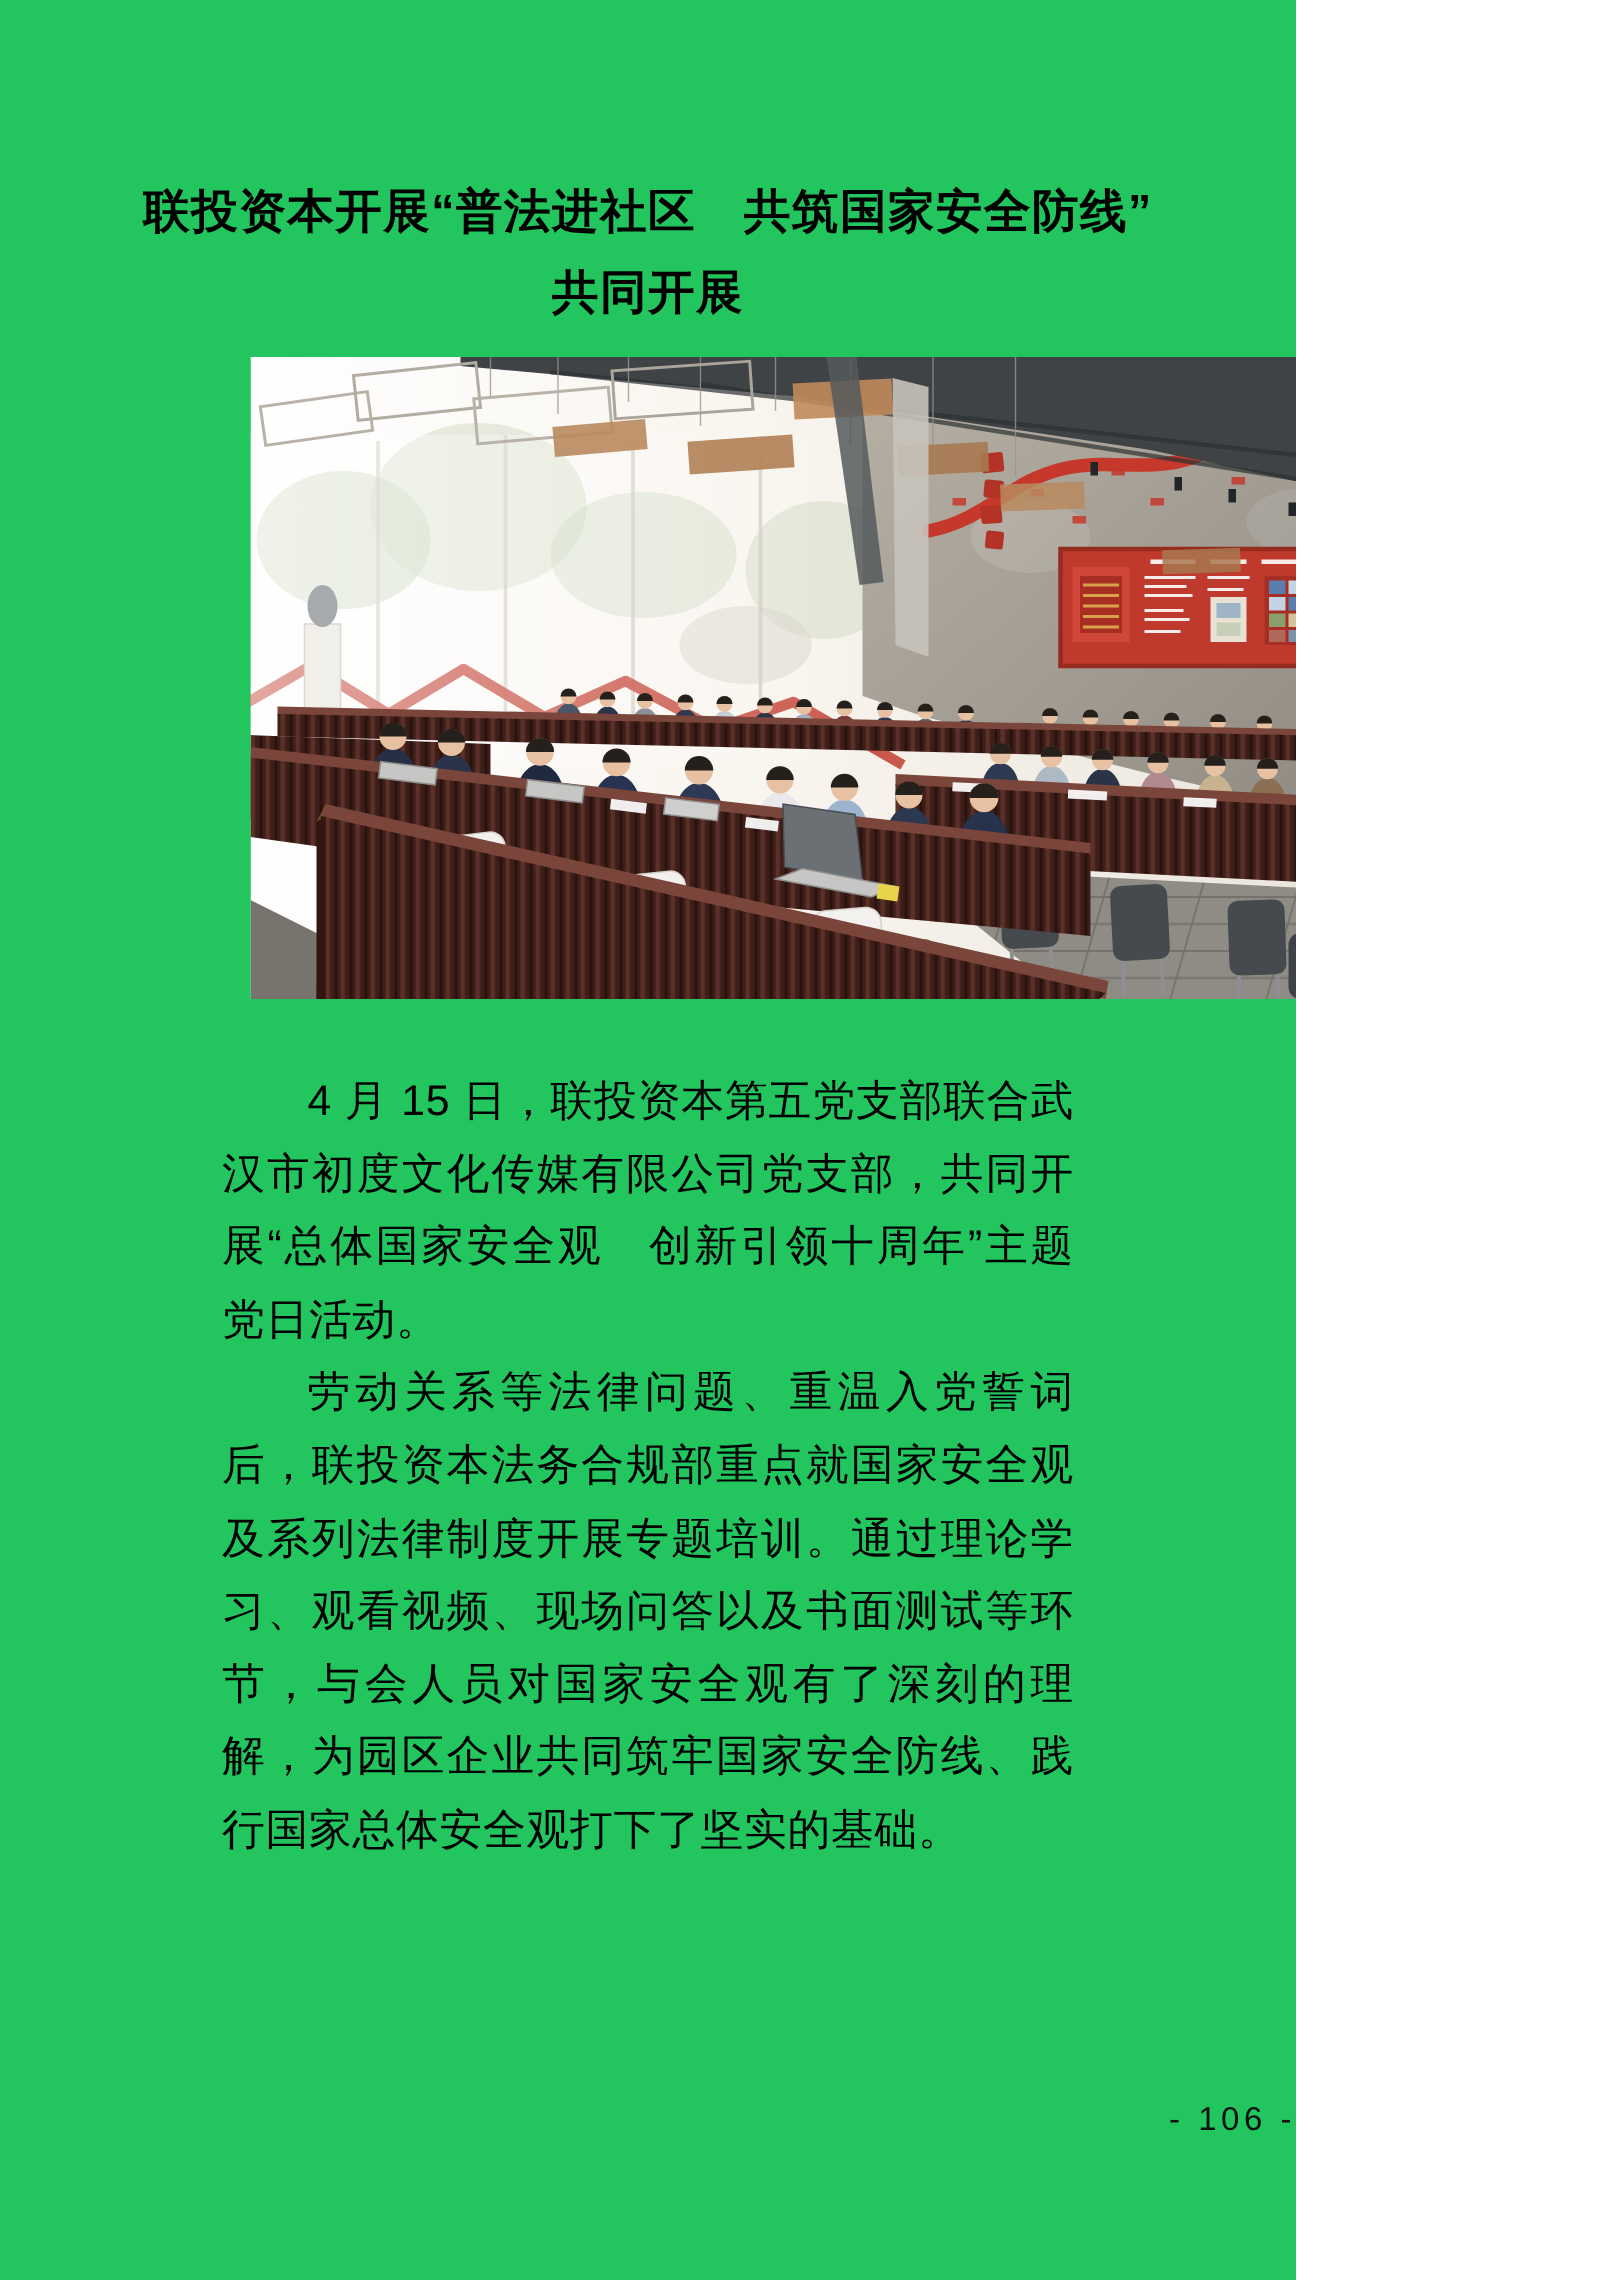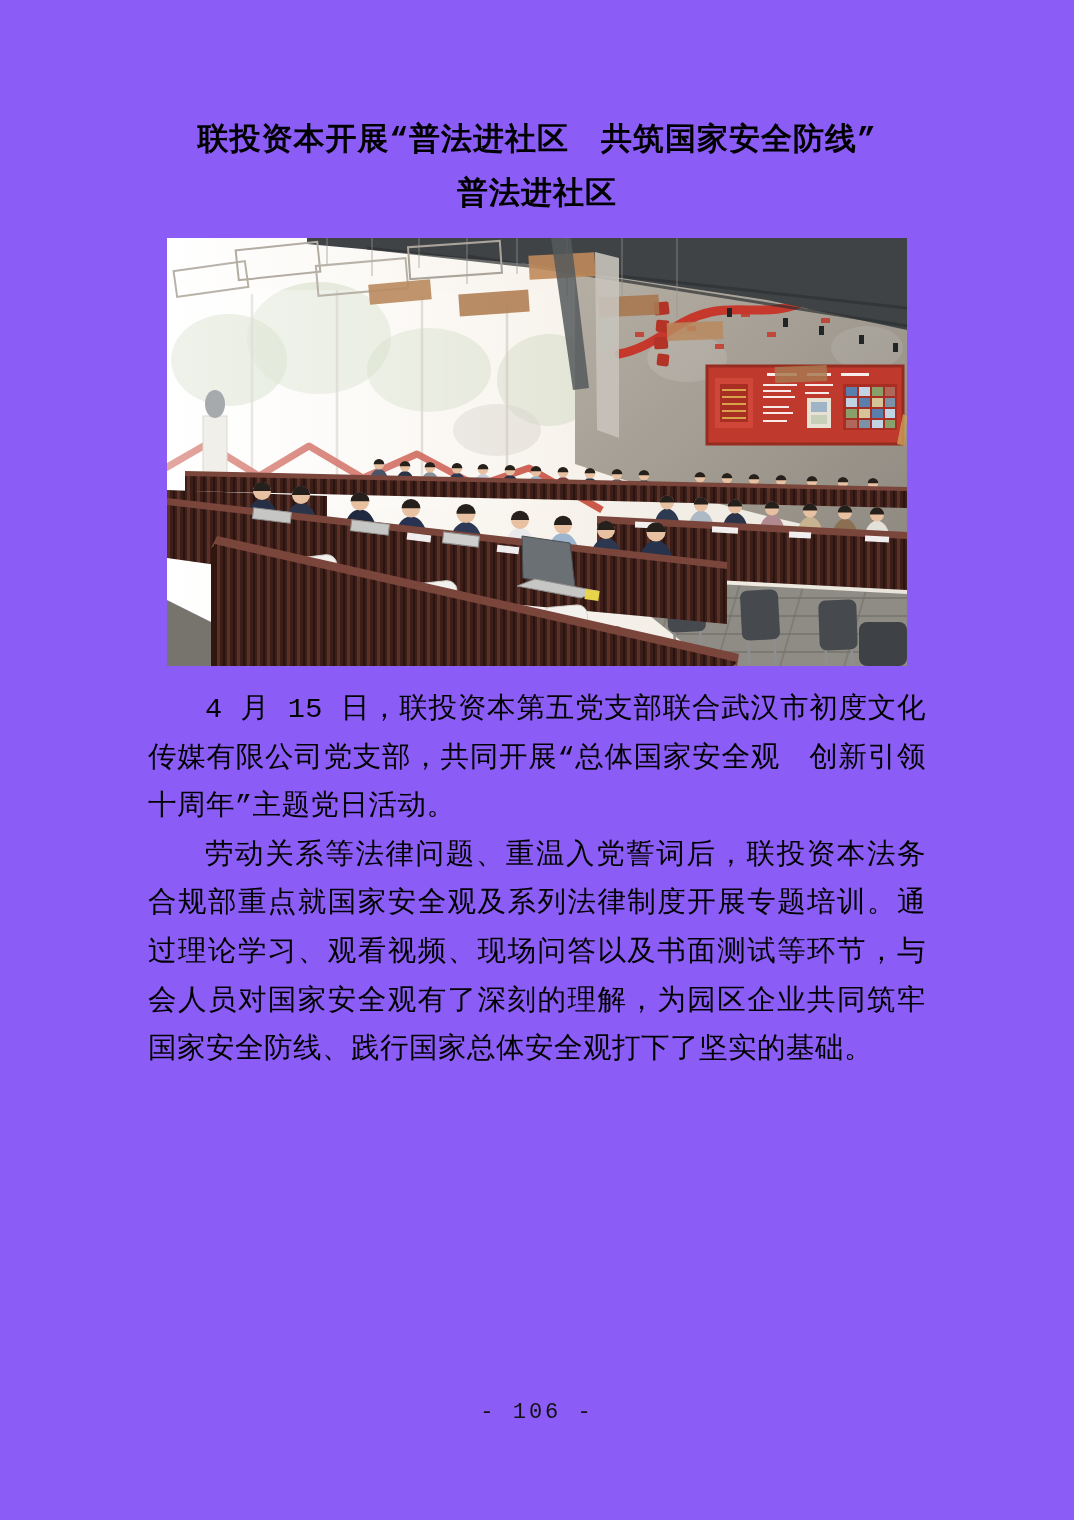--- a/index.html
+++ b/index.html
@@ -1,42 +1,42 @@
 <!DOCTYPE html>
 <html><head>
 <meta charset="utf-8">
 <style>
   html,body{margin:0;padding:0;background:#ffffff;}
   .page{
-    position:relative;width:1074px;height:1520px;background:#8b5cf6;
-    font-family:Liberation Mono, monospace;color:#000;overflow:hidden;
+    position:relative;width:864px;height:1520px;background:#22c55e;
+    font-family:Liberation Sans, sans-serif;color:#000;overflow:hidden;
   }
   .title{
     margin:0;padding-top:114px;text-align:center;
     font-size:31px;font-weight:bold;line-height:54px;letter-spacing:1px;
   }
   .photo-fig{margin:16px 0 0 167px;width:740px;height:428px;padding:0;}
   .photo-fig svg{display:block;}
   .article{
-    margin:20px 148px 0 148px;
+    margin:44px 148px 0 148px;
     font-size:28.5px;line-height:48.6px;text-align:justify;
     letter-spacing:0.5px;
   }
   .article p{margin:0;text-indent:2em;}
   .footer{
-    position:absolute;left:0;top:1400px;width:100%;text-align:center;
+    position:absolute;left:0;top:1400px;width:100%;text-align:right;
     font-size:22px;letter-spacing:3px;color:#111;
   }
 </style>
 </head>
 <body>
 
 <div class="page">
 
-  <h1 class="title"><span>联投资本开展“普法进社区　共筑国家安全防线”</span><br><span>普法进社区</span></h1>
+  <h1 class="title"><span>联投资本开展“普法进社区　共筑国家安全防线”</span><br><span>共同开展</span></h1>
 
   <figure class="photo-fig">
     <svg width="740" height="428" viewBox="0 0 740 428">
       <defs>
         <linearGradient id="bgGrad" x1="0" y1="0" x2="1" y2="0">
           <stop offset="0" stop-color="#ffffff"></stop>
           <stop offset="0.5" stop-color="#f8f4ed"></stop>
           <stop offset="1" stop-color="#e9e4db"></stop>
         </linearGradient>
         <linearGradient id="wallGrad" x1="0" y1="0" x2="1" y2="1">

